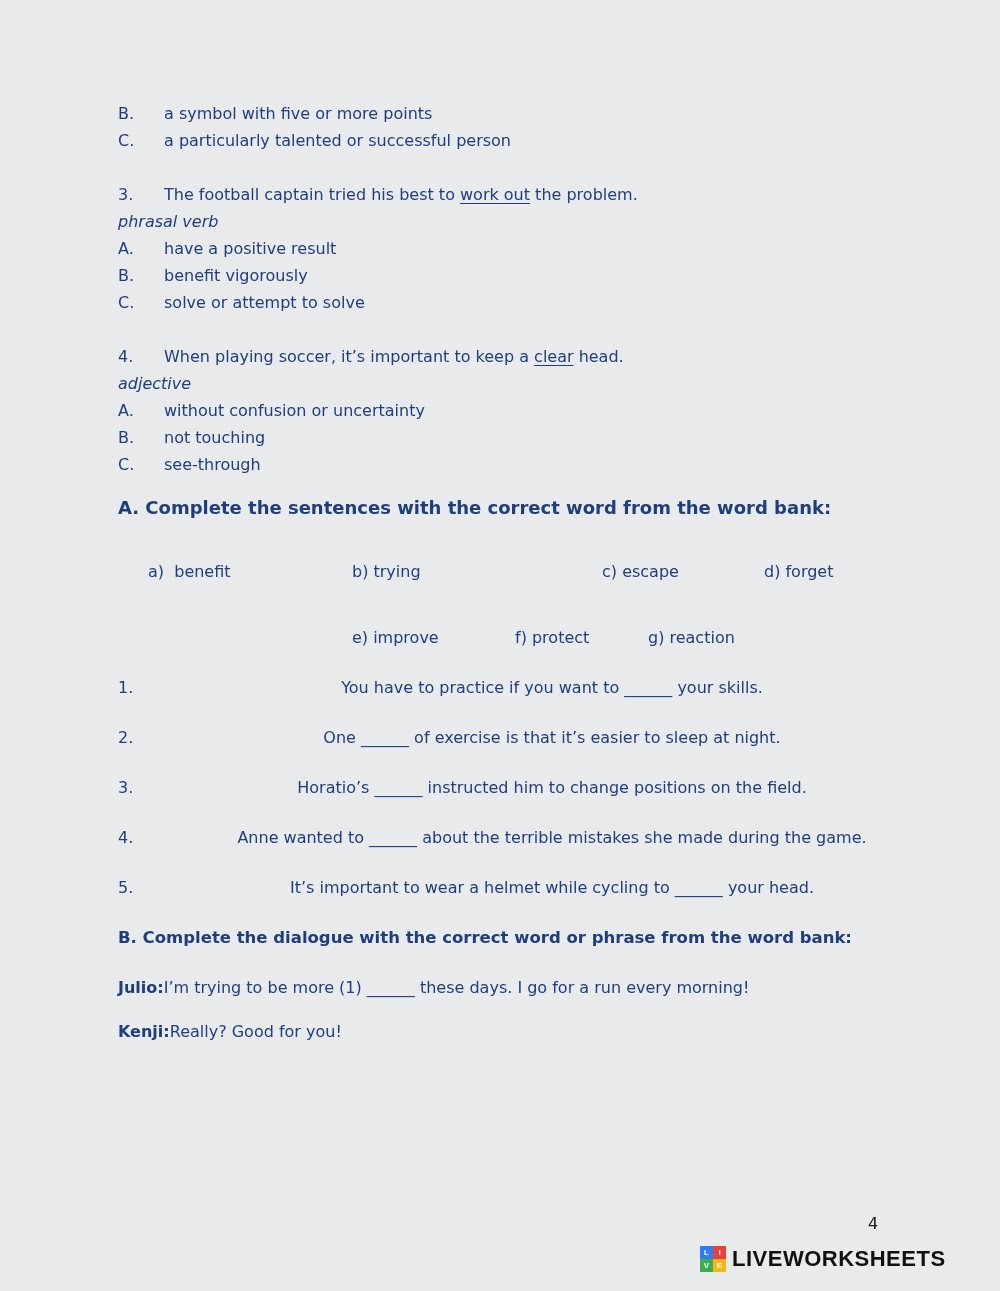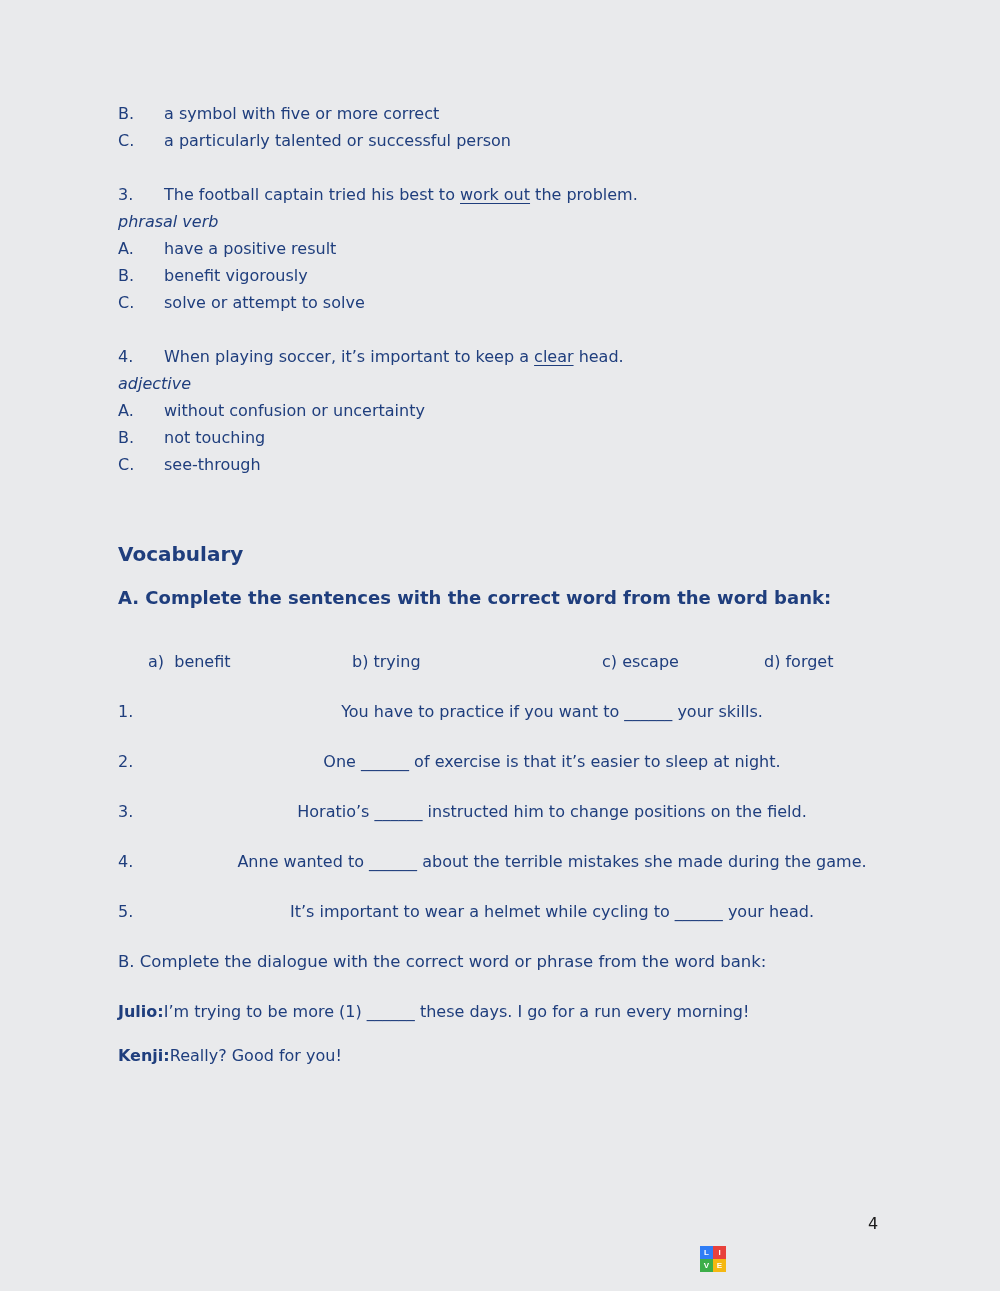--- a/index.html
+++ b/index.html
@@ -15,21 +15,21 @@
 
   .row { display:flex; line-height:27px; font-size:16px; }
   .letter { flex:0 0 46px; }
   .opt-text { flex:1; }
   .question { margin-top:27px; }
   .pos { font-style:italic; line-height:27px; font-size:16px; }
   .u { text-decoration:underline; text-underline-offset:3px;text-align:right; }
 
   .voc-heading { margin-top:62px; font-size:20px; font-weight:bold; line-height:28px; }
   .sec-title { margin-top:16px; font-size:18px; font-weight:bold; line-height:27px; }
-  .sec-title-b { margin-top:23px; font-size:16.5px; font-weight:normal; line-height:27px; }
+  .sec-title-b { margin-top:23px; font-size:16.5px; font-weight:bold; line-height:27px; }
 
   .wb-row1 { margin-top:25px; line-height:27px; font-size:16px; padding-left:30px; display:flex; }
   .wb-row1 .w0 { width:204px; } .wb-row1 .w1 { width:250px; } .wb-row1 .w2 { width:162px; }
   .wb-row2 { margin-top:27px; line-height:27px; font-size:16px; padding-left:234px; display:flex; }
   .wb-row2 .w0 { width:163px; } .wb-row2 .w1 { width:133px; }
   .wb-item { white-space:pre;margin-top:12px; }
 
   .v-row { margin-top:23px; display:flex; line-height:27px; font-size:16px; }
   .v-text { flex:1;text-align:center; }
 
@@ -50,21 +50,21 @@
              font-family:"Liberation Sans", sans-serif; }
 </style>
 </head>
 <body>
 
 <div class="page">
 
   <div>
     <div class="row">
       <span class="letter">B.</span>
-      <span class="opt-text">a symbol with five or more correct</span>
+      <span class="opt-text">a symbol with five or more points</span>
     </div>
     <div class="row">
       <span class="letter">C.</span>
       <span class="opt-text">a particularly talented or successful person</span>
     </div>
   </div>
 
   <div class="question">
     <div class="row">
       <span class="letter">3.</span>
@@ -98,29 +98,33 @@
     <div class="row">
       <span class="letter">B.</span>
       <span class="opt-text">not touching</span>
     </div>
     <div class="row">
       <span class="letter">C.</span>
       <span class="opt-text">see-through</span>
     </div>
   </div>
 
-  <div class="voc-heading">Vocabulary</div>
 
   <div class="sec-title">A. Complete the sentences with the correct word from the word bank:</div>
 
   <div class="wb-row1">
     <span class="wb-item w0">a)  benefit</span>
     <span class="wb-item w1">b) trying</span>
     <span class="wb-item w2">c) escape</span>
     <span class="wb-item">d) forget</span>
+  </div>
+  <div class="wb-row2">
+    <span class="wb-item w0">e) improve</span>
+    <span class="wb-item w1">f) protect</span>
+    <span class="wb-item">g) reaction</span>
   </div>
 
   <div class="v-row">
     <span class="letter">1.</span>
     <span class="v-text"><span>You have to practice if you want to </span><span class="blank">______</span><span> your skills.</span></span>
   </div>
   <div class="v-row">
     <span class="letter">2.</span>
     <span class="v-text"><span>One </span><span class="blank">______</span><span> of exercise is that it’s easier to sleep at night.</span></span>
   </div>
@@ -148,15 +152,16 @@
 
   <div class="page-num">4</div>
 
   <div class="lw-footer">
     <span class="lw-icon">
       <span class="lw-sq" style="background: rgb(47, 125, 246);">L</span>
       <span class="lw-sq" style="background: rgb(232, 65, 60);">I</span>
       <span class="lw-sq" style="background: rgb(61, 174, 73);">V</span>
       <span class="lw-sq" style="background: rgb(245, 184, 18);">E</span>
     </span>
+    <span class="lw-text">LIVEWORKSHEETS</span>
   </div>
 
 </div>
 
 </body></html>

